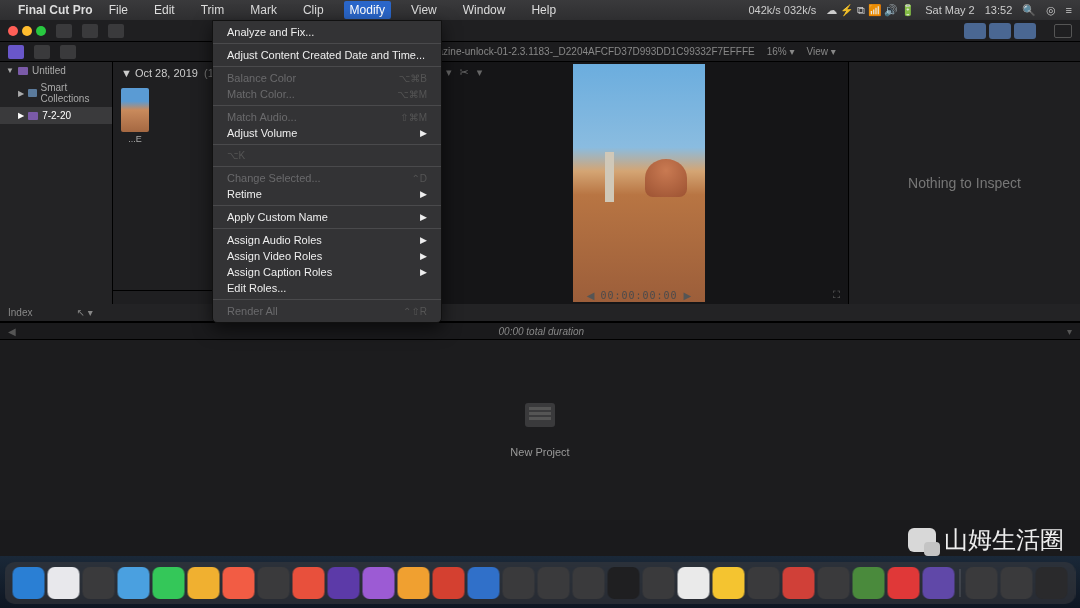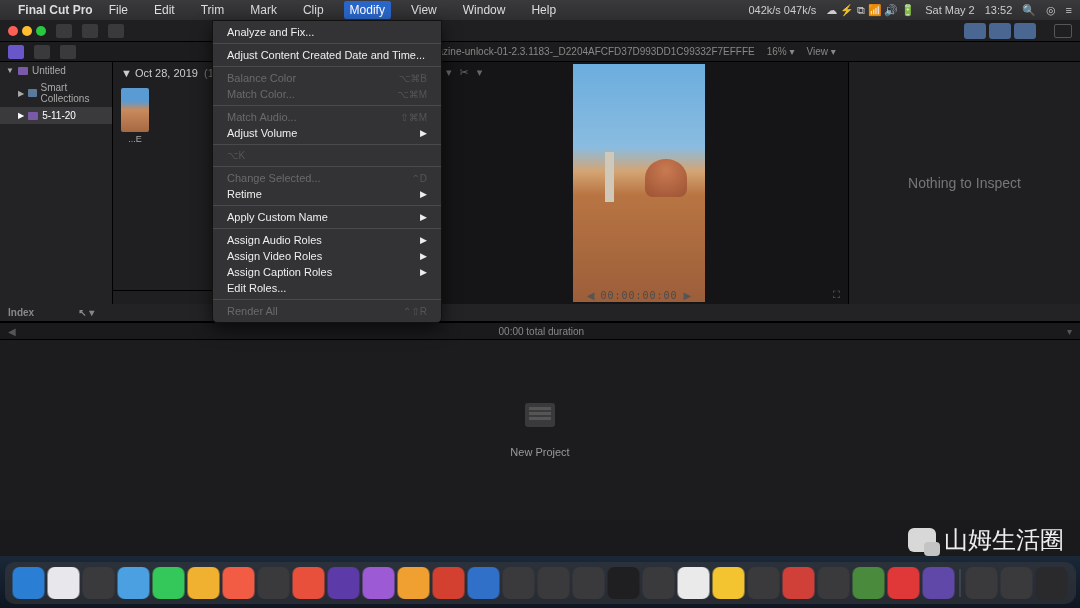--- a/index.html
+++ b/index.html
@@ -45,24 +45,24 @@
 .viewer { flex: 1; background: #151517; position: relative; display: flex; align-items: center; justify-content: center; }
 .viewer .imgbox { width: 132px; height: 238px; background: linear-gradient(#6badde 0%, #8abce0 35%, #d4a574 45%, #b87543 55%, #9c5e3a 100%); position: relative; }
 .viewer .dome { position: absolute; right: 18px; top: 95px; width: 42px; height: 38px; background: radial-gradient(circle at 50% 30%, #c97a52, #9c5232); border-radius: 50% 50% 8px 8px; }
 .viewer .tower { position: absolute; left: 32px; top: 88px; width: 9px; height: 50px; background: #d0c8b8; }
 .viewer .controls { position: absolute; bottom: 0; left: 0; right: 0; height: 18px; display: flex; align-items: center; justify-content: center; gap: 6px; font-size: 10px; color: #555; }
 .viewer .tc { color: #4a4a4c; font-family: monospace; letter-spacing: 1px; }
 .inspector { width: 232px; background: #1f1f21; border-left: 1px solid #000; display: flex; align-items: center; justify-content: center; color: #777; font-size: 14px; }
 
 
 .tlhdr { height: 18px; background: #1a1a1c; border-top: 1px solid #000; border-bottom: 1px solid #000; display: flex; align-items: center; padding: 0 8px; font-size: 10px; color: #888; }
-.tlhdr .mid { flex: 1; text-align: center; }
-
-
-.tlidx { height: 18px; background: #232325; border-bottom: 1px solid #000; display: flex; align-items: center; padding: 0 8px; font-size: 10px; color: #888; font-weight: bold; }
+.tlhdr .mid { flex: 1; text-align: center; font-style: italic; }
+
+
+.tlidx { height: 18px; background: #232325; border-bottom: 1px solid #000; display: flex; align-items: center; padding: 0 8px; font-size: 10px; color: #888; }
 
 
 .timeline { height: 180px; background: #1c1c1e; display: flex; align-items: center; justify-content: center; flex-direction: column; gap: 19px; }
 .timeline .pjicon { width: 30px; height: 24px; background: #3a3a3c; border-radius: 3px; position: relative; }
 .timeline .pjicon::before { content: ""; position: absolute; top: 4px; left: 4px; right: 4px; height: 3px; background: #555; box-shadow: 0 5px 0 #555, 0 10px 0 #555; }
 .timeline .pjlbl { font-size: 11px; color: #999; }
 
 
 .dropdown { position: absolute; left: 212px; top: 20px; width: 230px; background: #333335; border: 1px solid #111; border-radius: 0 0 5px 5px; box-shadow: 0 6px 18px rgba(0,0,0,.6); padding: 3px 0; z-index: 100; }
 .dropdown .ditem { display: flex; align-items: center; justify-content: space-between; padding: 2px 14px; font-size: 11px; color: #eee; }
@@ -87,21 +87,21 @@
 </style>
 </head>
 <body>
 
 <div class="menubar">
   <span class="apple"></span>
   <span class="appname">Final Cut Pro</span>
   <span id="menuitems"><span class="mitem">File</span><span class="mitem">Edit</span><span class="mitem">Trim</span><span class="mitem">Mark</span><span class="mitem">Clip</span><span class="mitem active">Modify</span><span class="mitem">View</span><span class="mitem">Window</span><span class="mitem">Help</span></span>
   <span class="spacer"></span>
   <div class="right">
-    <span>042k/s 047k/s</span>
+    <span>042k/s 032k/s</span>
     <span>☁ ⚡ ⧉ 📶 🔊 🔋</span>
     <span>Sat May 2</span>
     <span>13:52</span>
     <span>🔍</span>
     <span>◎</span>
     <span>≡</span>
   </div>
 </div>
 
 <div class="toolbar">
@@ -144,21 +144,21 @@
         <span>Untitled</span>
       </div>
       <div class="row" style="padding-left: 18px;">
         <span class="disc">▶</span> 
         <span style="width:10px;height:8px;background:#5a7a9c;border-radius:1px;display:inline-block"></span> 
         <span>Smart Collections</span>
       </div>
       <div class="row sel" style="padding-left: 18px;">
         <span class="disc">▶</span> 
         <span style="width:10px;height:8px;background:#7a5aa8;border-radius:1px;display:inline-block"></span> 
-        <span>5-11-20</span>
+        <span>7-2-20</span>
       </div>
     </div>
   <div class="browser">
     <div class="hdr">
       ▼ <span>Oct 28, 2019</span> &nbsp;<span style="color:#777">(1)</span>
     </div>
     <div class="thumb">
       <div class="img"></div>
       <div class="lbl">...E</div>
     </div>

